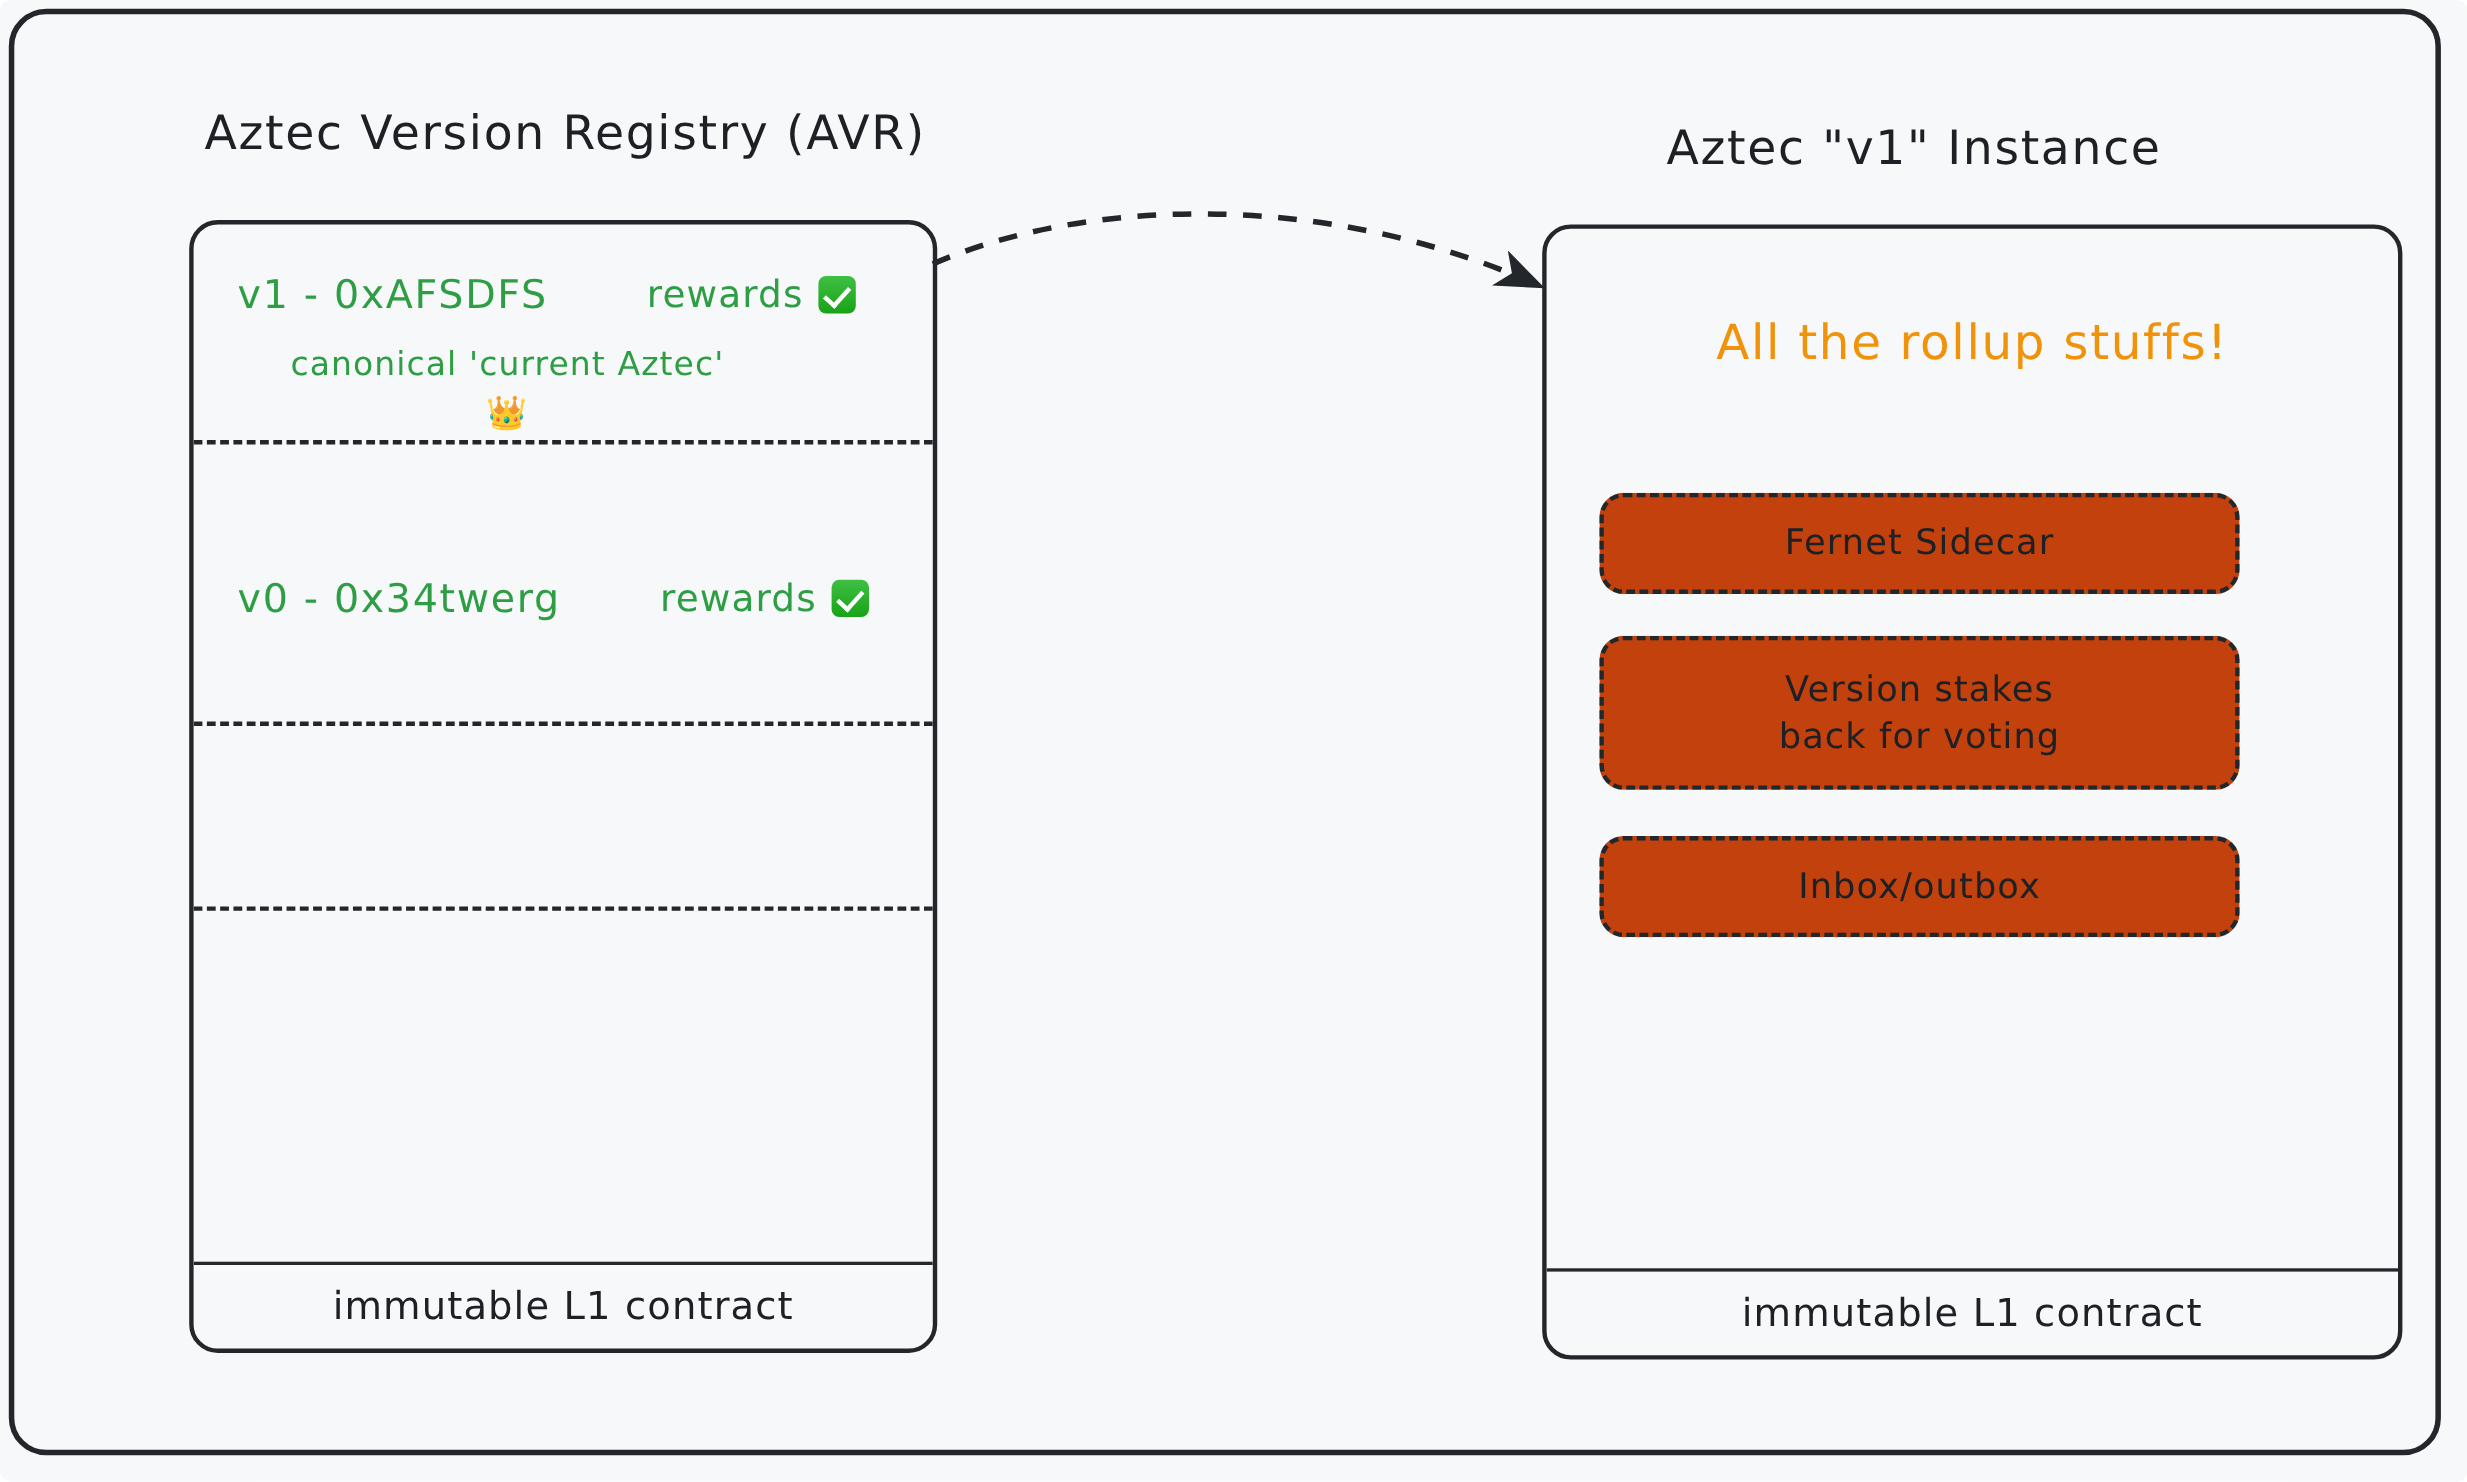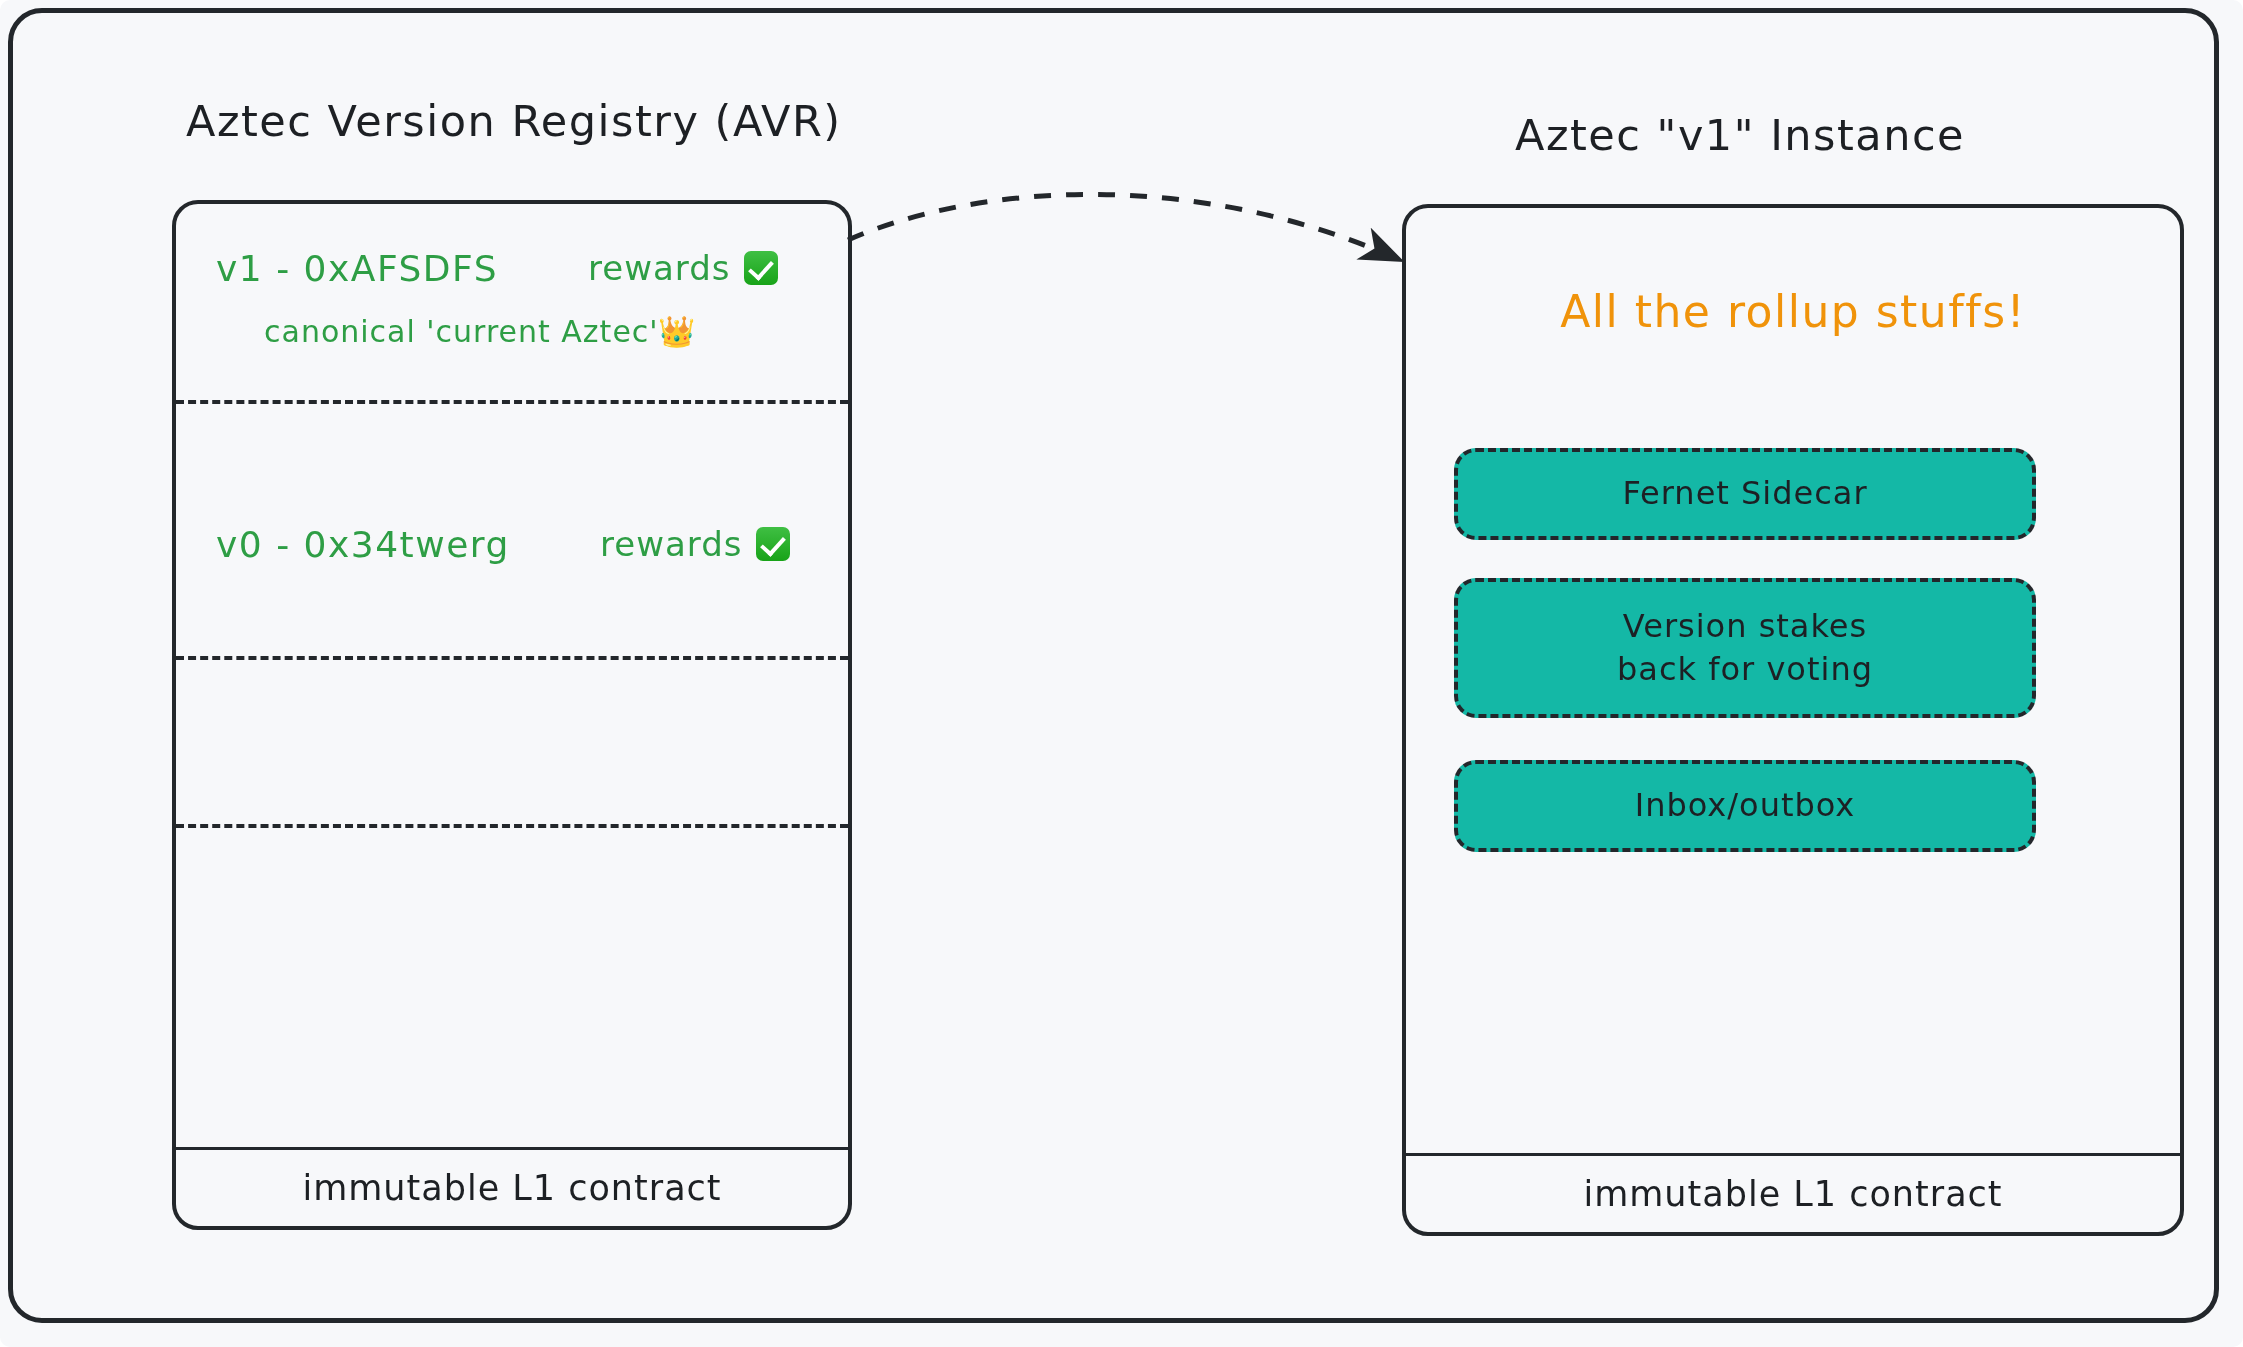--- a/index.html
+++ b/index.html
@@ -127,20 +127,22 @@
     gap: 14px;
   }
   .entry-note {
     position: absolute;
     font-size: 30px;
     color: #2e9e45;
     letter-spacing: 1px;
     white-space: nowrap;
     display: flex;
     align-items: center;
+    gap: 12px;
+    flex-direction: column;
   }
 
   
   .check-badge {
     display: inline-block;
     position: relative;
     width: 34px;
     height: 34px;
     border-radius: 7px;
     background: linear-gradient(#3fbf43, #18a318);
@@ -179,21 +181,21 @@
     position: absolute;
     left: 48px;
     width: 582px;
     border: 4px dashed #23272b;
     border-radius: 22px;
     box-sizing: border-box;
     display: flex;
     align-items: center;
     justify-content: center;
     text-align: center;
-    background: #14b8a6;
+    background: #c2410c;
   }
   .dashed-box span {
     font-size: 32px;
     color: #1d2024;
     letter-spacing: 1px;
     line-height: 1.35;
   }
   #box-fernet  { top: 240px; height: 92px; }
   #box-empire  { top: 370px; height: 140px; }
   #box-inbox   { top: 552px; height: 92px; }

